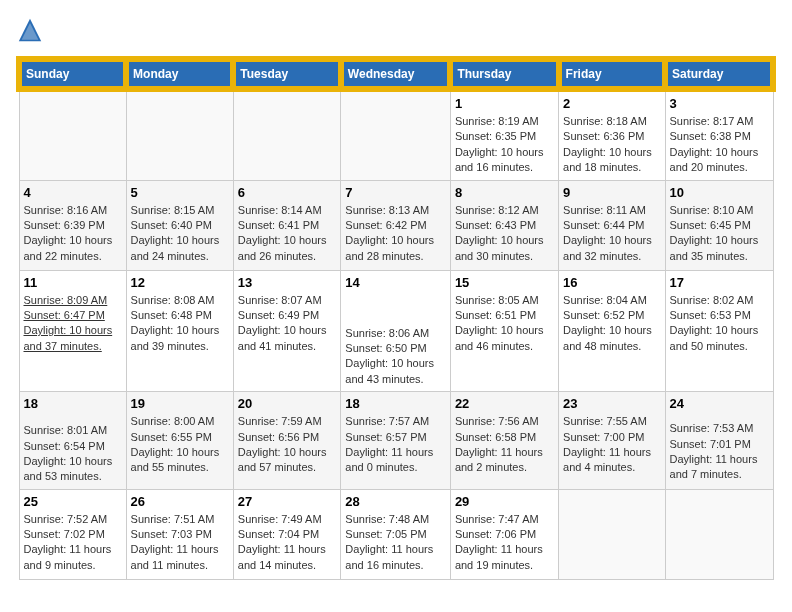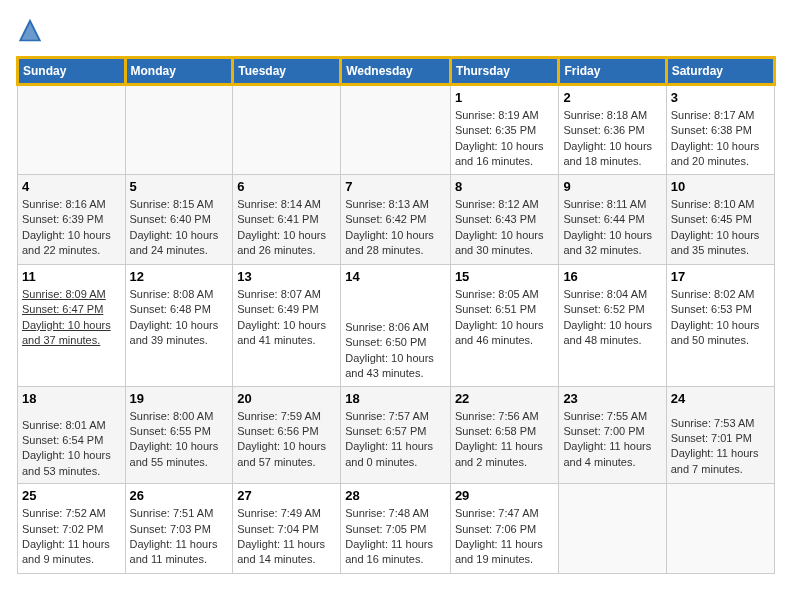--- a/index.html
+++ b/index.html
@@ -51,21 +51,21 @@
       border-collapse: collapse;
       font-size: 11px;
     }
     thead tr th {
       background-color: #2a6db5;
       color: #fff;
       padding: 5px 4px;
       text-align: left;
       font-size: 12px;
       font-weight: bold;
-      border: 3px solid #eab308;
+      border: 6px solid #eab308;
     }
     tbody tr td {
       border: 1px solid #ccc;
       vertical-align: top;
       padding: 4px 4px;
       height: 90px;
       width: 113px;
       background: #fff;
     }
     tbody tr:nth-child(even) td {

